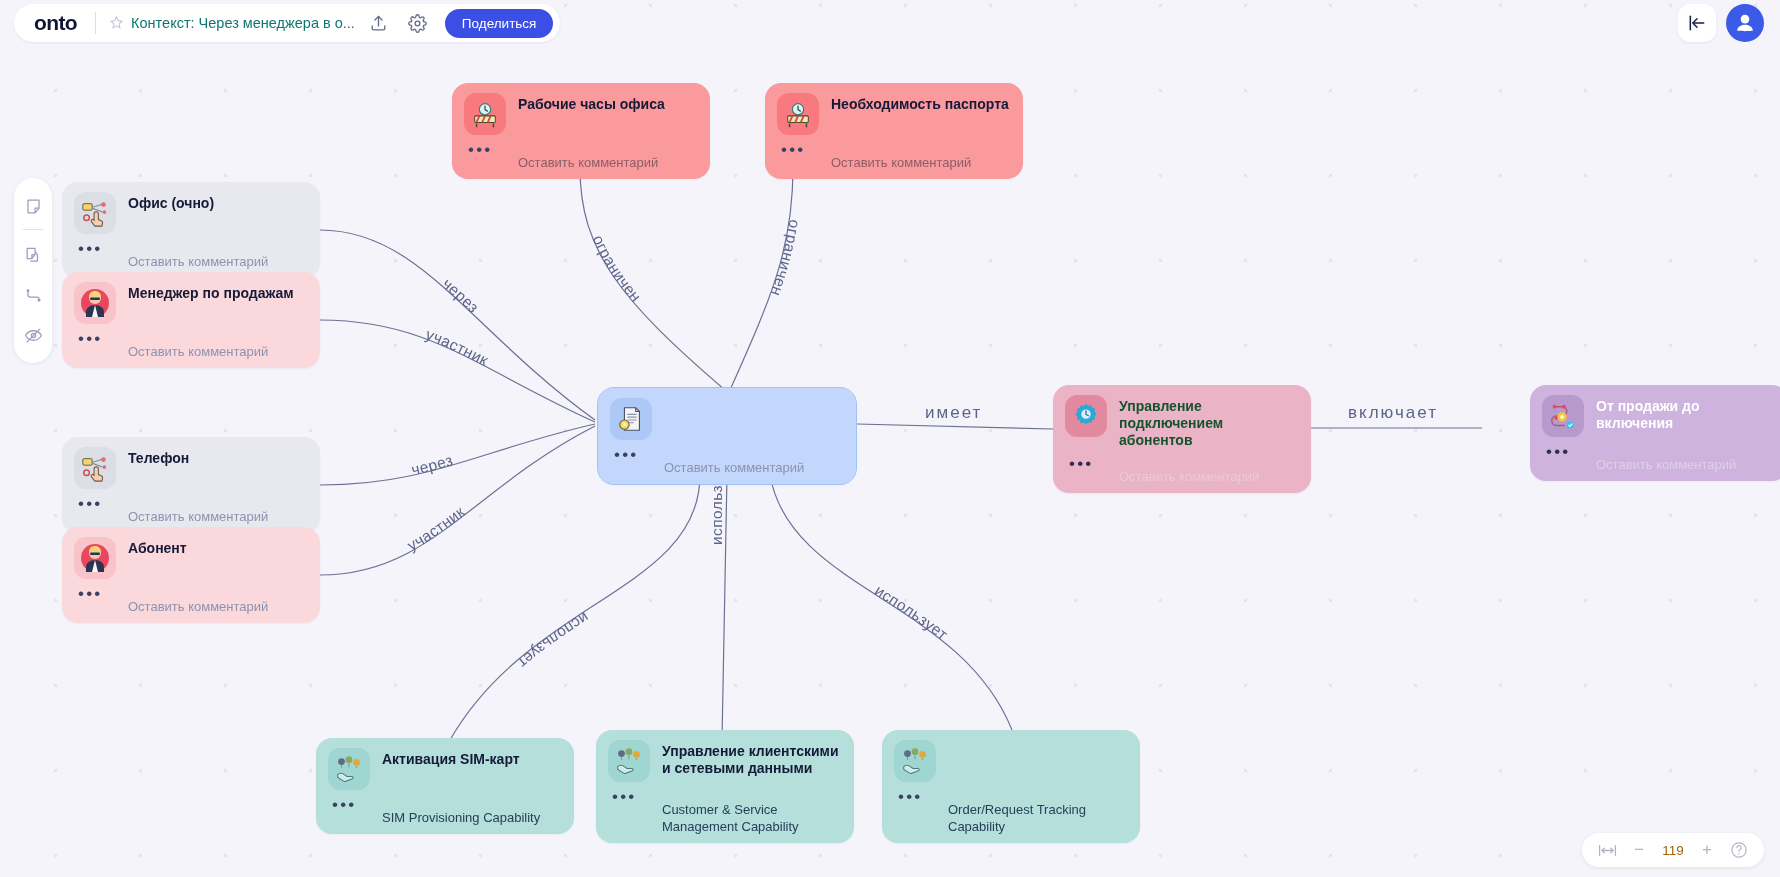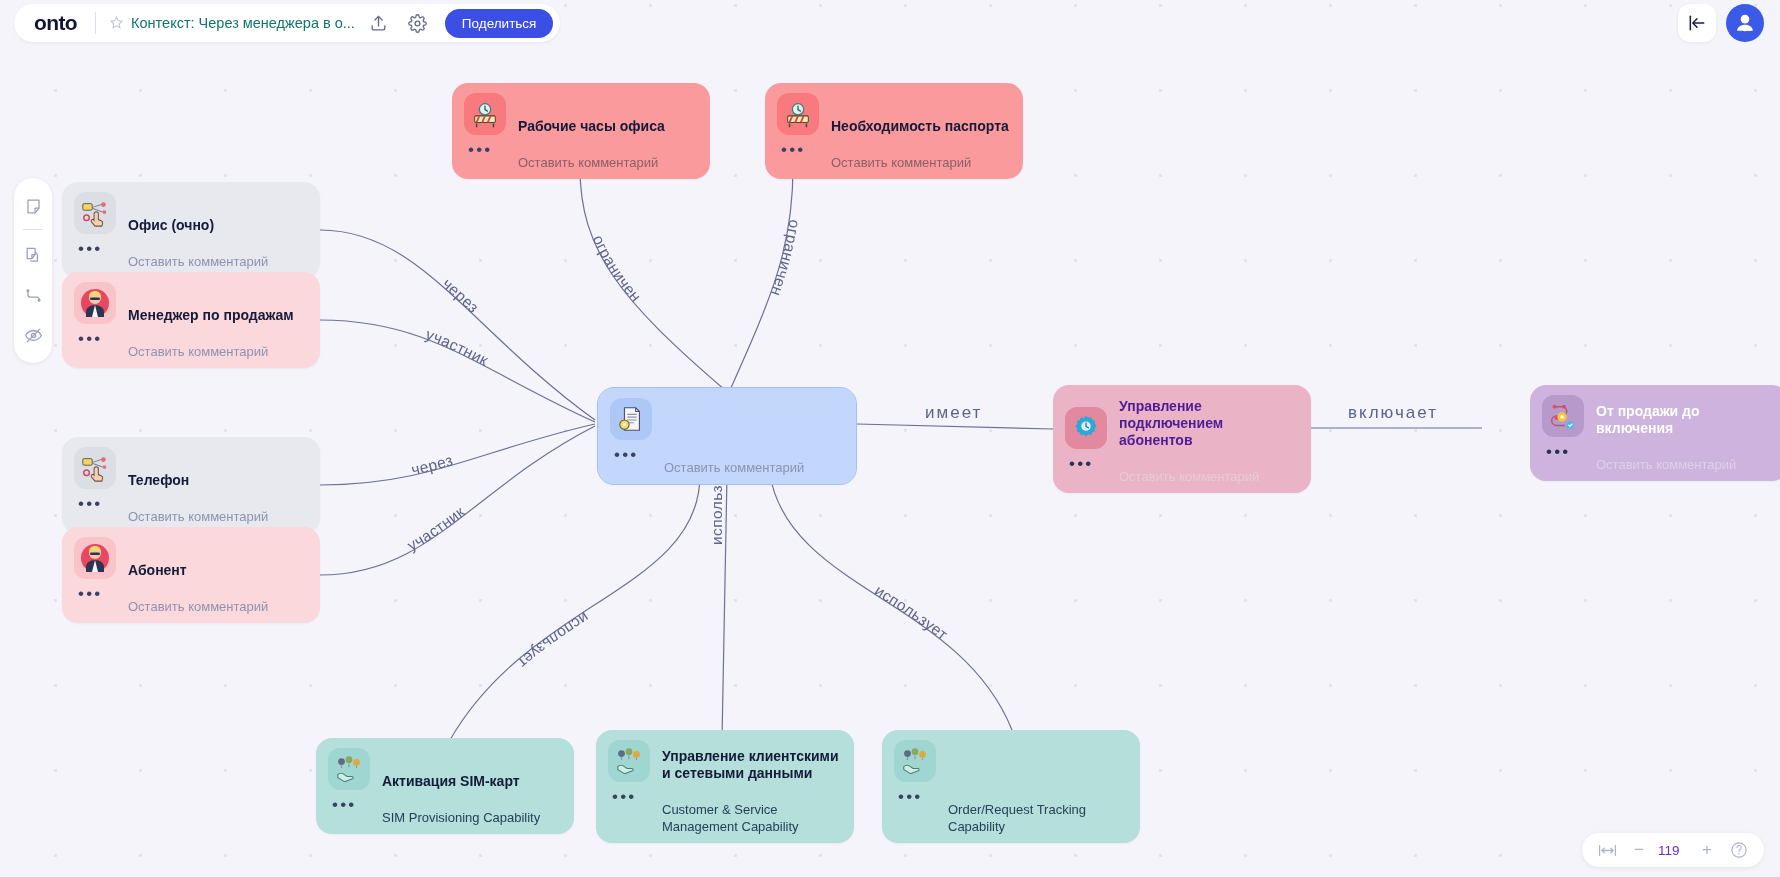--- a/index.html
+++ b/index.html
@@ -100,21 +100,21 @@
 
   
   .node {
     position: absolute;
     border-radius: 16px;
     padding: 10px 12px 8px 12px;
     display: flex; flex-direction: column;
     z-index: 10;
     box-shadow: 0 1px 2px rgba(40,40,80,.05);
   }
-  .node-top { display: flex; align-items: flex-end; gap: 12px; }
+  .node-top { display: flex; align-items: flex-start; gap: 12px; }
   .node-icon {
     width: 42px; height: 42px; border-radius: 12px;
     flex: 0 0 42px;
     display: flex; align-items: center; justify-content: center;
     font-size: 22px; line-height: 1;
     overflow: hidden;
   }
   .node-title {
     font-size: 14px; font-weight: bold; color: #141a38;
     line-height: 1.22; padding-top: 3px;
@@ -131,21 +131,21 @@
 
   
   .n-grey { background: #e8e9ef; }
   .n-grey .node-icon { background: #dcdee6; }
   .n-pink-light { background: #fbd8dc; }
   .n-pink-light .node-icon { background: #f8c3c9; }
   .n-pink { background: #fa9a9d; }
   .n-pink .node-icon { background: #f8797e; }
   .n-pink .node-sub { color: #8a5f68; }
   .n-rose { background: #eab3c6; }
-  .n-rose .node-title { color: #4c1d95; }
+  .n-rose .node-title { color: #14532d; }
   .n-rose .node-icon { background: #e2899f; }
   .n-rose .node-sub { color: #e8cbd6; }
   .n-rose .node-dots { color: #2c3152; }
   .n-purple { background: #cdb3dd; }
   .n-purple .node-title { color: #ffffff; }
   .n-purple .node-icon { background: #b799cc; }
   .n-purple .node-sub { color: #ded0e8; }
   .n-purple .node-dots { color: #2c3152; }
   .n-blue { background: #c3d6fb; outline: 1.6px solid #9fc0f8; }
   .n-blue .node-icon { background: #adc8f7; }
@@ -160,21 +160,21 @@
     display: flex; align-items: center; gap: 6px;
     padding: 0 12px;
     box-shadow: 0 1px 4px rgba(40,40,80,.08);
     z-index: 30;
   }
   .zb-btn {
     width: 26px; height: 26px;
     display: flex; align-items: center; justify-content: center;
     color: #aeb3c8; font-size: 17px; cursor: pointer;
   }
-  .zb-val { font-size: 13.5px; color: #6d28d9; min-width: 30px; text-align: left; }
+  .zb-val { font-size: 13.5px; color: #a16207; min-width: 30px; text-align: center; }
 </style>
 </head>
 <body>
 
 <div id="app">
 
   <div id="header">
     <div class="header-pill">
       <div class="brand">onto</div>
       <div class="vdiv"></div>

